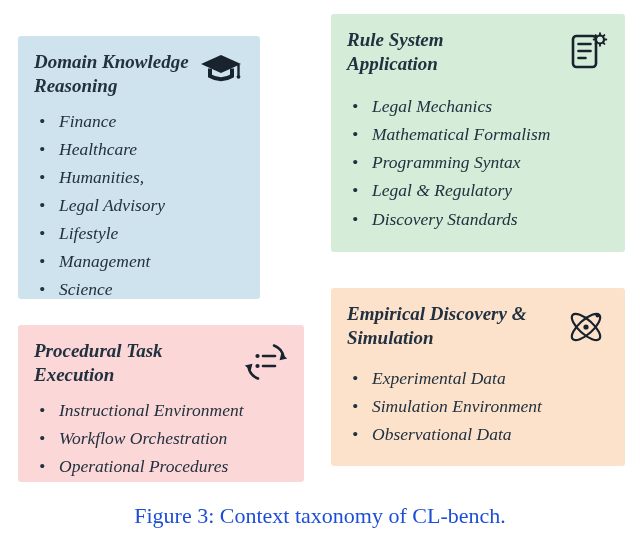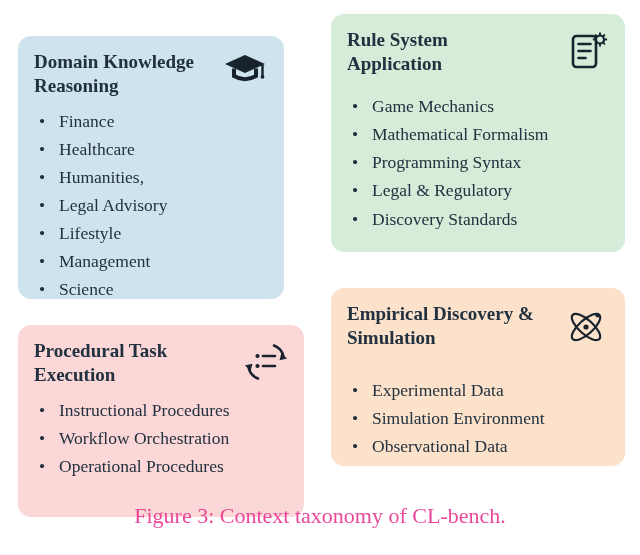--- a/index.html
+++ b/index.html
@@ -6,27 +6,28 @@
   .figure {
     position:relative;
     width:640px; height:555px;
     background:#ffffff;
     font-family:"Liberation Serif","DejaVu Serif",serif;
     color:#1e2b36;
     overflow:hidden;
   }
   .card {
     position:absolute;
-    border-radius:13px;
+    border-radius:3px;
     padding:14px 16px;
     box-sizing:border-box;
+    font-style:italic;
   }
-  .card-blue   { left:18px;  top:36px;  width:266px; height:263px; background:#cfe3ee; }
+  .card-blue   { left:18px;  top:36px;  width:242px; height:263px; background:#cfe3ee; }
   .card-green  { left:331px; top:14px;  width:294px; height:238px; background:#d5ecd9; }
-  .card-pink   { left:18px;  top:325px; width:286px; height:192px; background:#fbd7d7; }
+  .card-pink   { left:18px;  top:325px; width:286px; height:157px; background:#fbd7d7; }
   .card-orange { left:331px; top:288px; width:294px; height:178px; background:#fce2cb; }
   .card-head {
     display:flex; justify-content:space-between; align-items:flex-start; gap:8px;
   }
   .card-title {
     font-weight:bold;
     font-size:19px;
     line-height:1.28;
     color:#22313f;
   }
@@ -51,21 +52,21 @@
   .card li::before {
     content:"\2022";
     position:absolute;
     left:5px;
   }
   .caption {
     position:absolute;
     left:0; right:0; top:503px;
     text-align:center;
     font-size:22px;
-    color:#ec4899;
+    color:#1d4ed8;
   }
 </style>
 </head>
 <body>
 
 <div class="figure">
 
   <div class="card card-blue">
     <div class="card-head">
       <div class="card-title t-domain">Domain Knowledge Reasoning</div>
@@ -106,21 +107,21 @@
             <line x1="39.1" y1="9.5" x2="41.3" y2="9.5"></line>
             <line x1="30.6" y1="5.1" x2="32.1" y2="6.6"></line>
             <line x1="37.9" y1="12.4" x2="39.4" y2="13.9"></line>
             <line x1="30.6" y1="13.9" x2="32.1" y2="12.4"></line>
             <line x1="37.9" y1="6.6" x2="39.4" y2="5.1"></line>
           </g>
         </svg>
       </span>
     </div>
     <ul style="margin-top:16px;">
-      <li>Game Mechanics</li>
+      <li>Legal Mechanics</li>
       <li>Mathematical Formalism</li>
       <li>Programming Syntax</li>
       <li>Legal &amp; Regulatory</li>
       <li>Discovery Standards</li>
     </ul>
   </div>
 
   <div class="card card-pink">
     <div class="card-head">
       <div class="card-title t-procedural">Procedural Task Execution</div>
@@ -133,39 +134,39 @@
             <line x1="19" y1="25" x2="31" y2="25"></line>
           </g>
           <circle cx="13.5" cy="15" r="2.1" fill="#18232e"></circle>
           <circle cx="13.5" cy="25" r="2.1" fill="#18232e"></circle>
           <polygon points="37.2,12.5 43.2,17.5 35.6,19.2" fill="#18232e"></polygon>
           <polygon points="6.8,29.5 0.8,24.5 8.4,22.8" fill="#18232e"></polygon>
         </svg>
       </span>
     </div>
     <ul>
-      <li>Instructional Procedures</li>
+      <li>Instructional Environment</li>
       <li>Workflow Orchestration</li>
       <li>Operational Procedures</li>
     </ul>
   </div>
 
   <div class="card card-orange">
     <div class="card-head">
       <div class="card-title t-empirical">Empirical Discovery &amp; Simulation</div>
       <span class="card-icon">
         <svg width="46" height="46" viewBox="0 0 46 46" fill="none" stroke="#18232e" stroke-width="2.2">
           <ellipse cx="23" cy="23" rx="18" ry="7" transform="rotate(42 23 23)"></ellipse>
           <ellipse cx="23" cy="23" rx="18" ry="7" transform="rotate(-42 23 23)"></ellipse>
           <circle cx="23" cy="23" r="2.6" fill="#18232e" stroke="none"></circle>
           <circle cx="34.5" cy="11.5" r="2" fill="#18232e" stroke="none"></circle>
         </svg>
       </span>
     </div>
-    <ul style="margin-top:24px;">
+    <ul style="margin-top:12px;">
       <li>Experimental Data</li>
       <li>Simulation Environment</li>
       <li>Observational Data</li>
     </ul>
   </div>
 
   <div class="caption">Figure 3: Context taxonomy of CL-bench.</div>
 
 </div>
 

